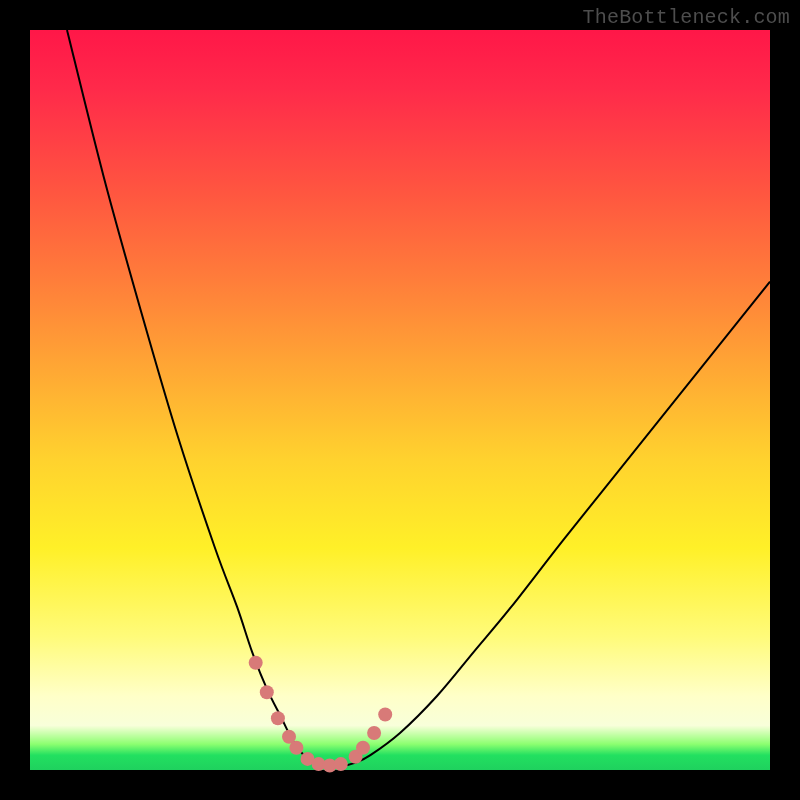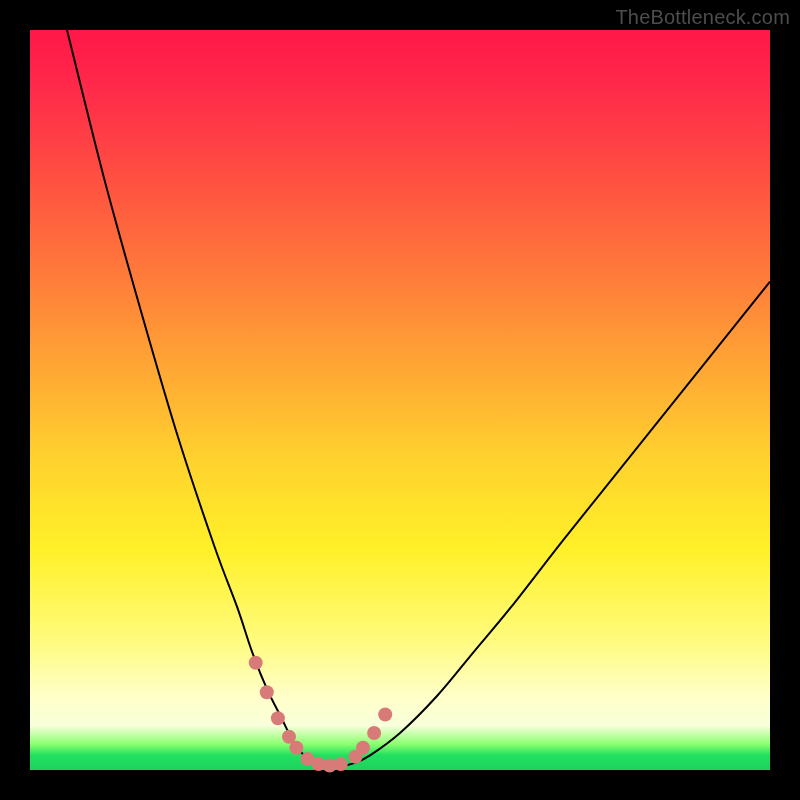--- a/index.html
+++ b/index.html
@@ -40,20 +40,21 @@
       #1fd15e 100%);
   }
   .watermark {
     position: absolute;
     top: 6px;
     right: 10px;
     color: #4d4d4d;
     font-size: 20px;
     letter-spacing: 0.2px;
     user-select: none;
+    font-family: Liberation Mono, monospace;
   }
   svg.curve {
     position: absolute;
     left: 0; top: 0;
     width: 740px;
     height: 740px;
     overflow: visible;
   }
   .curve-path {
     fill: none;

